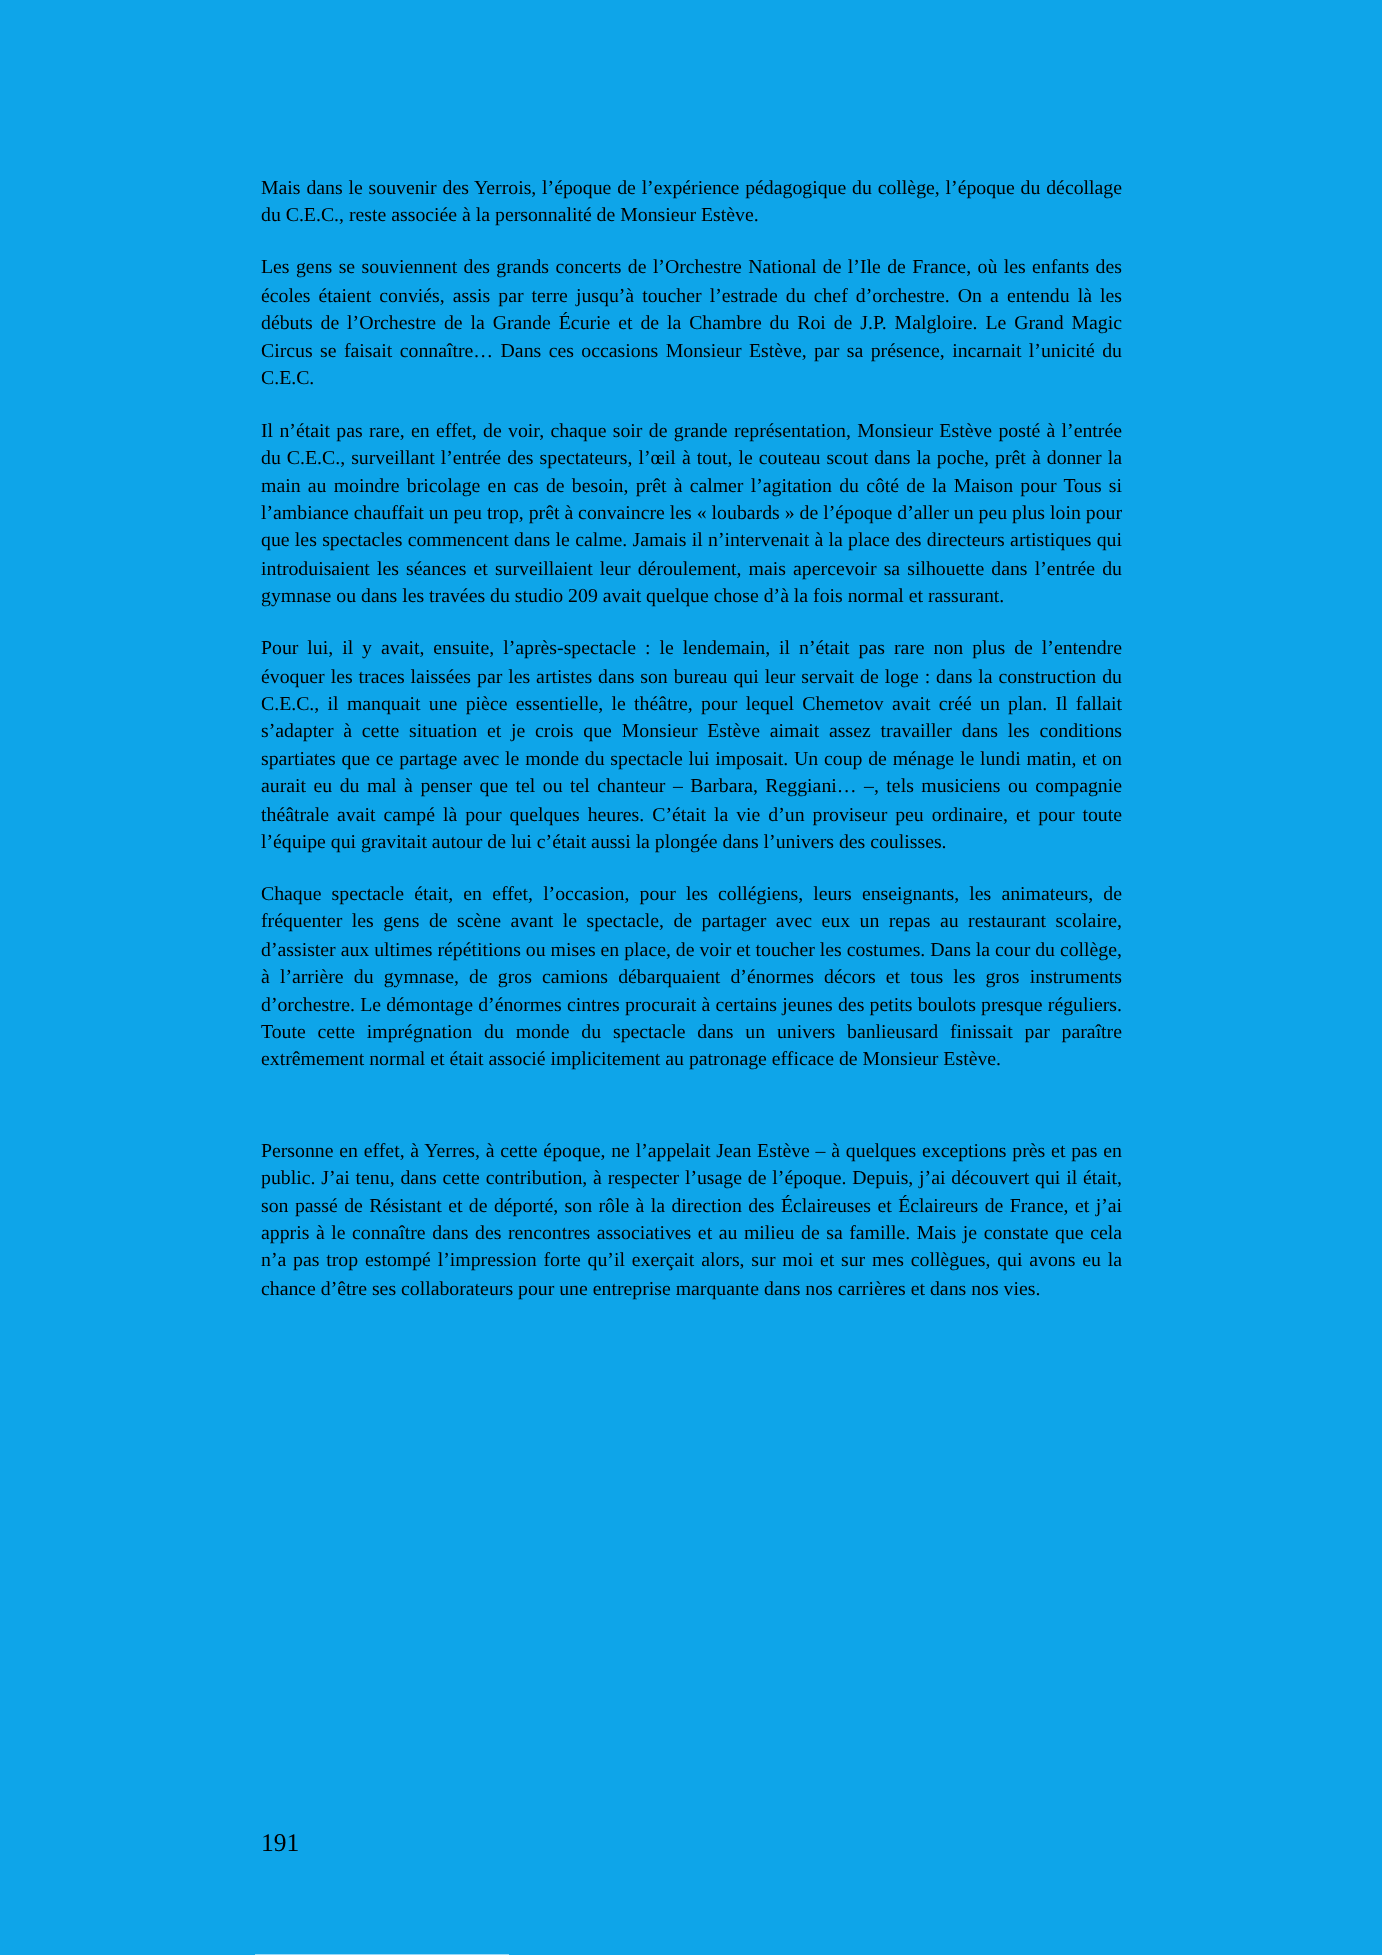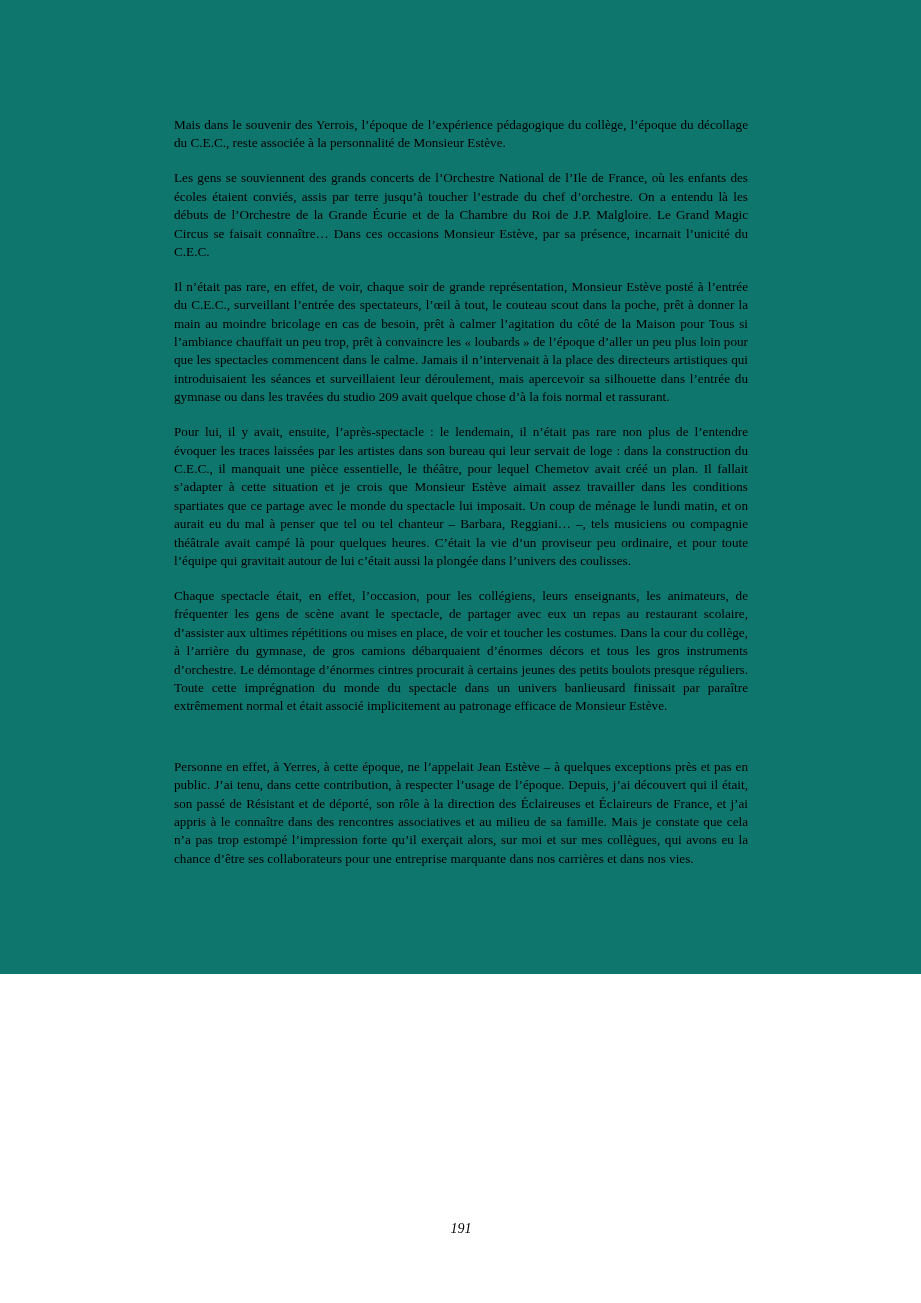--- a/index.html
+++ b/index.html
@@ -12,22 +12,22 @@
     height: 1303px;
     position: relative;
     font-family: "Liberation Serif", "DejaVu Serif", serif;
     color: #000000;
   }
   .page {
     position: absolute;
     top: 0;
     left: 0;
     width: 921px;
-    height: 974px;
-    background: #0f766e;
+    height: 1303px;
+    background: #0ea5e9;
   }
   .content {
     position: absolute;
     left: 174px;
     top: 116px;
     width: 574px;
   }
   .para {
     font-size: 13.2px;
     line-height: 18.4px;
@@ -38,24 +38,23 @@
   }
   .para:last-child {
     margin-bottom: 0;
     margin-top: 42px;
   }
   .folio {
     position: absolute;
     left: 174px;
     top: 1222px;
     width: 574px;
-    text-align: center;
-    font-size: 14px;
+    text-align: left;
+    font-size: 17px;
     line-height: 14px;
-    font-style: italic;
   }
 </style>
 </head>
 <body>
 
 <div class="page">
   <div class="content">
     <p class="para">Mais dans le souvenir des Yerrois, l’époque de l’expérience pédagogique du collège, l’époque du décollage du C.E.C., reste associée à la personnalité de Monsieur Estève.</p>
     <p class="para">Les gens se souviennent des grands concerts de l’Orchestre National de l’Ile de France, où les enfants des écoles étaient conviés, assis par terre jusqu’à toucher l’estrade du chef d’orchestre. On a entendu là les débuts de l’Orchestre de la Grande Écurie et de la Chambre du Roi de J.P. Malgloire. Le Grand Magic Circus se faisait connaître… Dans ces occasions Monsieur Estève, par sa présence, incarnait l’unicité du C.E.C.</p>
     <p class="para">Il n’était pas rare, en effet, de voir, chaque soir de grande représentation, Monsieur Estève posté à l’entrée du C.E.C., surveillant l’entrée des spectateurs, l’œil à tout, le couteau scout dans la poche, prêt à donner la main au moindre bricolage en cas de besoin, prêt à calmer l’agitation du côté de la Maison pour Tous si l’ambiance chauffait un peu trop, prêt à convaincre les « loubards » de l’époque d’aller un peu plus loin pour que les spectacles commencent dans le calme. Jamais il n’intervenait à la place des directeurs artistiques qui introduisaient les séances et surveillaient leur déroulement, mais apercevoir sa silhouette dans l’entrée du gymnase ou dans les travées du studio 209 avait quelque chose d’à la fois normal et rassurant.</p>

